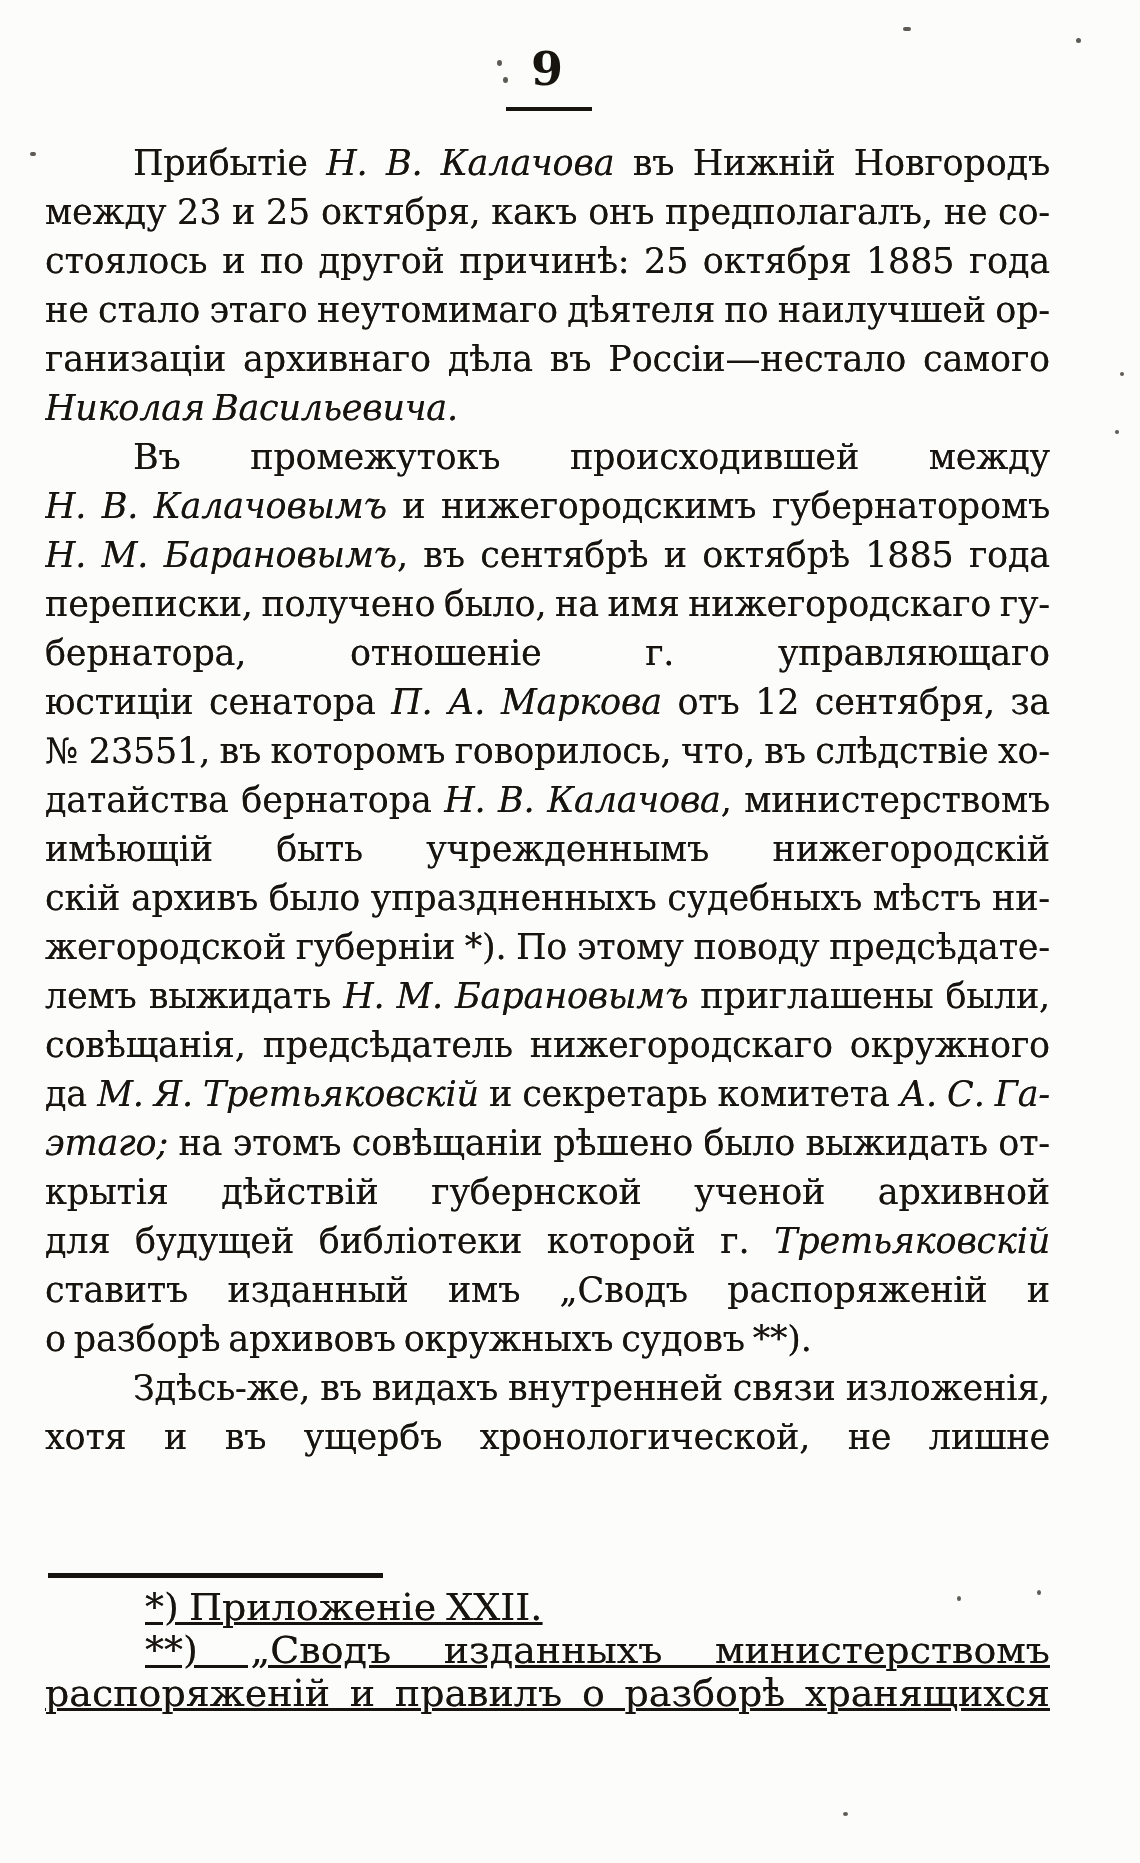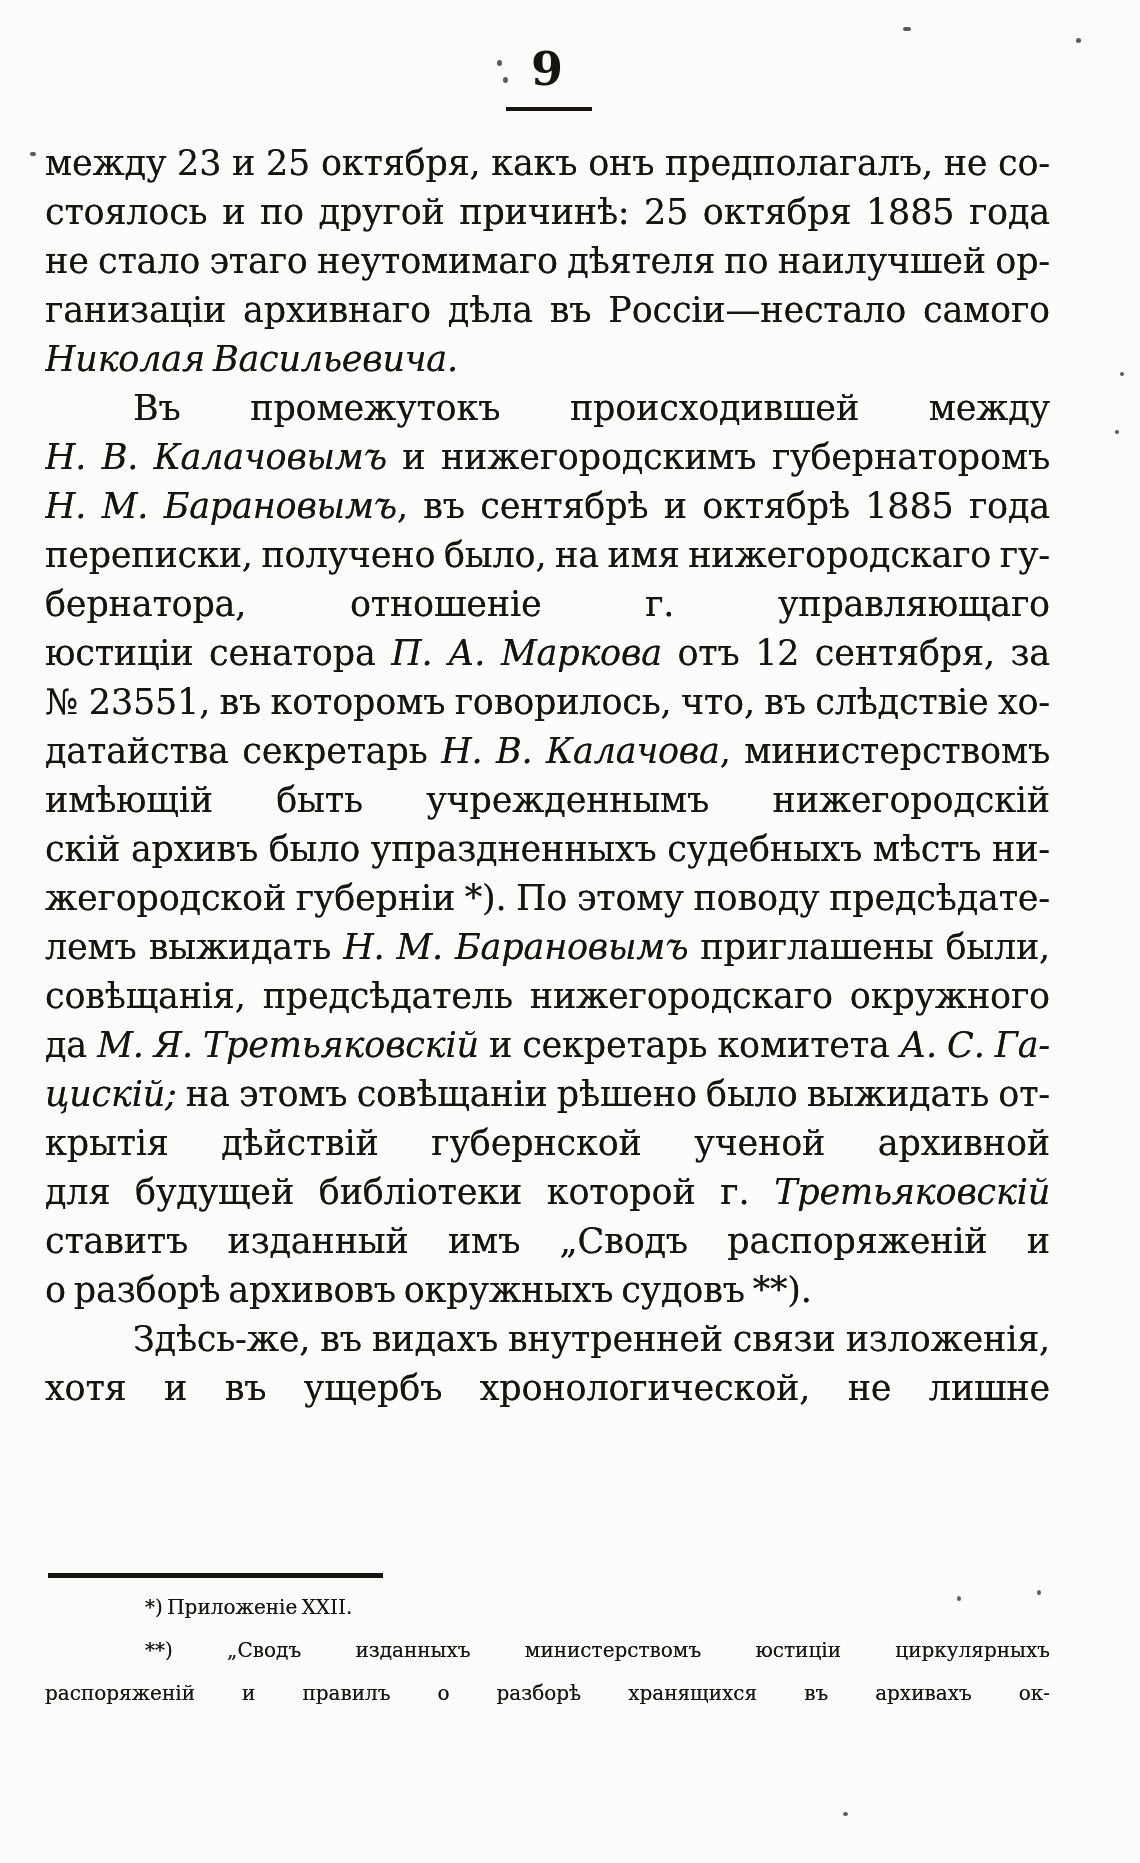--- a/index.html
+++ b/index.html
@@ -25,63 +25,65 @@
     font-size:35px;line-height:49px;
     word-spacing:-3px;letter-spacing:-0.2px;
     text-shadow:0 0 0.6px rgba(20,16,10,.75);
   }
   .footnote-rule{
     position:absolute;left:48px;top:1573px;width:335px;height:5px;
     background:#17140f;
   }
   .footnote-text{
     position:absolute;left:45px;top:1586px;width:1005px;
-    font-size:20px;line-height:43px;
+    font-size:38px;line-height:43px;
     word-spacing:-2px;
     text-shadow:0 0 0.5px rgba(20,16,10,.7);
+    text-decoration:underline;
   }
   .line{height:49px;overflow:hidden;}
   .footnote-text .line{height:43px;}
   .just{text-align:justify;text-align-last:justify;}
   .nojust{text-align:center;text-align-last:left;}
   .indent{text-indent:88px;}
   .findent{text-indent:100px;}
   .it{font-style:italic;}
   .ink-speck{
     position:absolute;background:#2a261f;border-radius:50%;opacity:.75;
   }
 </style>
 </head>
 <body>
 
 <div class="book-page">
   <div class="page-number">9</div>
   <div class="page-number-rule"></div>
 
   <div class="main-text" id="main-text">
+      <div class="line just indent"><span>Прибытіе </span><span class="it">Н. В. Калачова</span><span> въ Нижній Новгородъ</span></div>
       <div class="line just"><span>между 23 и 25 октября, какъ онъ предполагалъ, не со-</span></div>
       <div class="line just"><span>стоялось и по другой причинѣ: 25 октября 1885 года</span></div>
       <div class="line just"><span>не стало этаго неутомимаго дѣятеля по наилучшей ор-</span></div>
       <div class="line just"><span>ганизаціи архивнаго дѣла въ Россіи—нестало самого</span></div>
       <div class="line nojust"><span class="it">Николая Васильевича.</span></div>
       <div class="line just indent"><span>Въ промежутокъ происходившей между сенаторомъ</span></div>
       <div class="line just"><span class="it">Н. В. Калачовымъ</span><span> и нижегородскимъ губернаторомъ</span></div>
       <div class="line just"><span class="it">Н. М. Барановымъ</span><span>, въ сентябрѣ и октябрѣ 1885 года</span></div>
       <div class="line just"><span>переписки, получено было, на имя нижегородскаго гу-</span></div>
       <div class="line just"><span>бернатора, отношеніе г. управляющаго министерствомъ</span></div>
       <div class="line just"><span>юстиціи сенатора </span><span class="it">П. А. Маркова</span><span> отъ 12 сентября, за</span></div>
       <div class="line just"><span>№ 23551, въ которомъ говорилось, что, въ слѣдствіе хо-</span></div>
-      <div class="line just"><span>датайства секретарь </span><span class="it">Н. В. Калачова</span><span>, министерствомъ</span></div>
+      <div class="line just"><span>датайства бернатора </span><span class="it">Н. В. Калачова</span><span>, министерствомъ</span></div>
       <div class="line just"><span>имѣющій быть учрежденнымъ нижегородскій историче-</span></div>
       <div class="line just"><span>скій архивъ было упраздненныхъ судебныхъ мѣстъ ни-</span></div>
       <div class="line just"><span>жегородской губерніи *). По этому поводу предсѣдате-</span></div>
       <div class="line just"><span>лемъ выжидать </span><span class="it">Н. М. Барановымъ</span><span> приглашены были, для</span></div>
       <div class="line just"><span>совѣщанія, предсѣдатель нижегородскаго окружного су-</span></div>
       <div class="line just"><span>да </span><span class="it">М. Я. Третьяковскій</span><span> и секретарь комитета </span><span class="it">А. С. Га-</span></div>
-      <div class="line just"><span class="it">цискій;</span><span> на этомъ совѣщаніи рѣшено было выжидать от-</span></div>
+      <div class="line just"><span class="it">этаго;</span><span> на этомъ совѣщаніи рѣшено было выжидать от-</span></div>
       <div class="line just"><span>крытія дѣйствій губернской ученой архивной коммиссіи,</span></div>
       <div class="line just"><span>для будущей библіотеки которой г. </span><span class="it">Третьяковскій</span></div>
       <div class="line just"><span>ставитъ изданный имъ „Сводъ распоряженій и правилъ“</span></div>
       <div class="line nojust"><span>о разборѣ архивовъ окружныхъ судовъ **).</span></div>
       <div class="line just indent"><span>Здѣсь-же, въ видахъ внутренней связи изложенія,</span></div>
       <div class="line just"><span>хотя и въ ущербъ хронологической, не лишне замѣтить,</span></div>
     </div>
 
   <div class="footnote-rule"></div>
   <div class="footnote-text" id="footnote-text">

